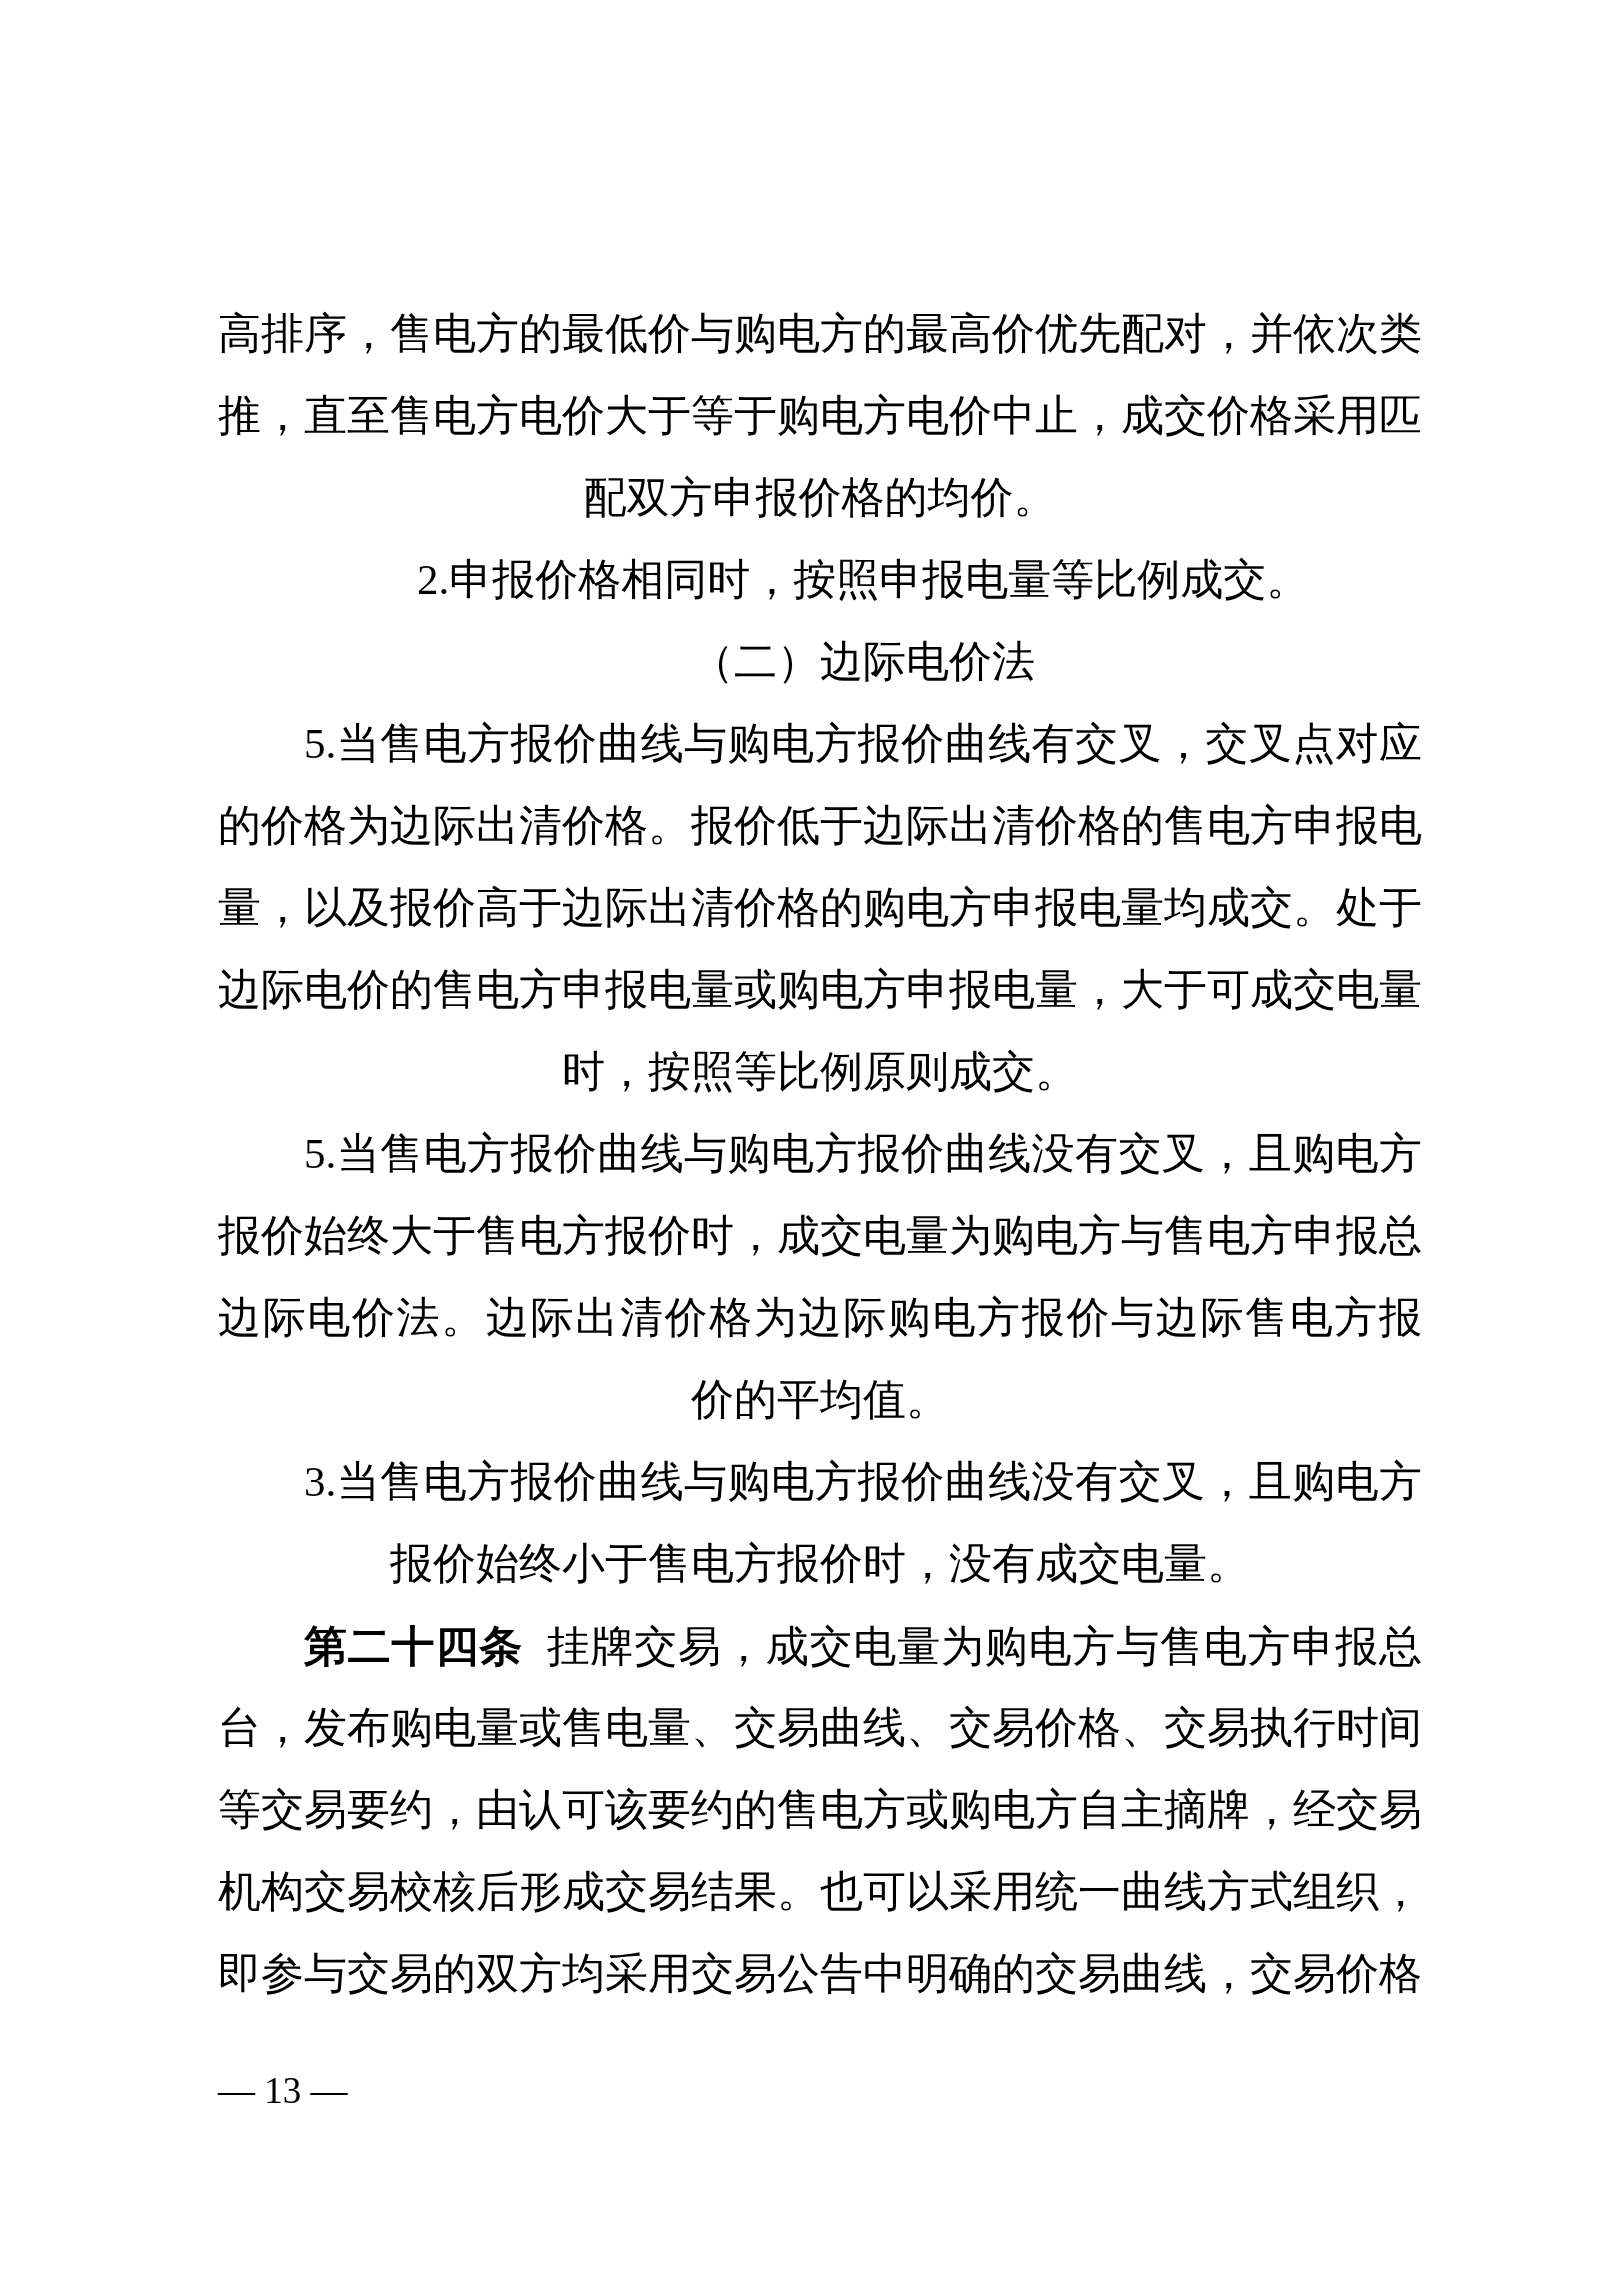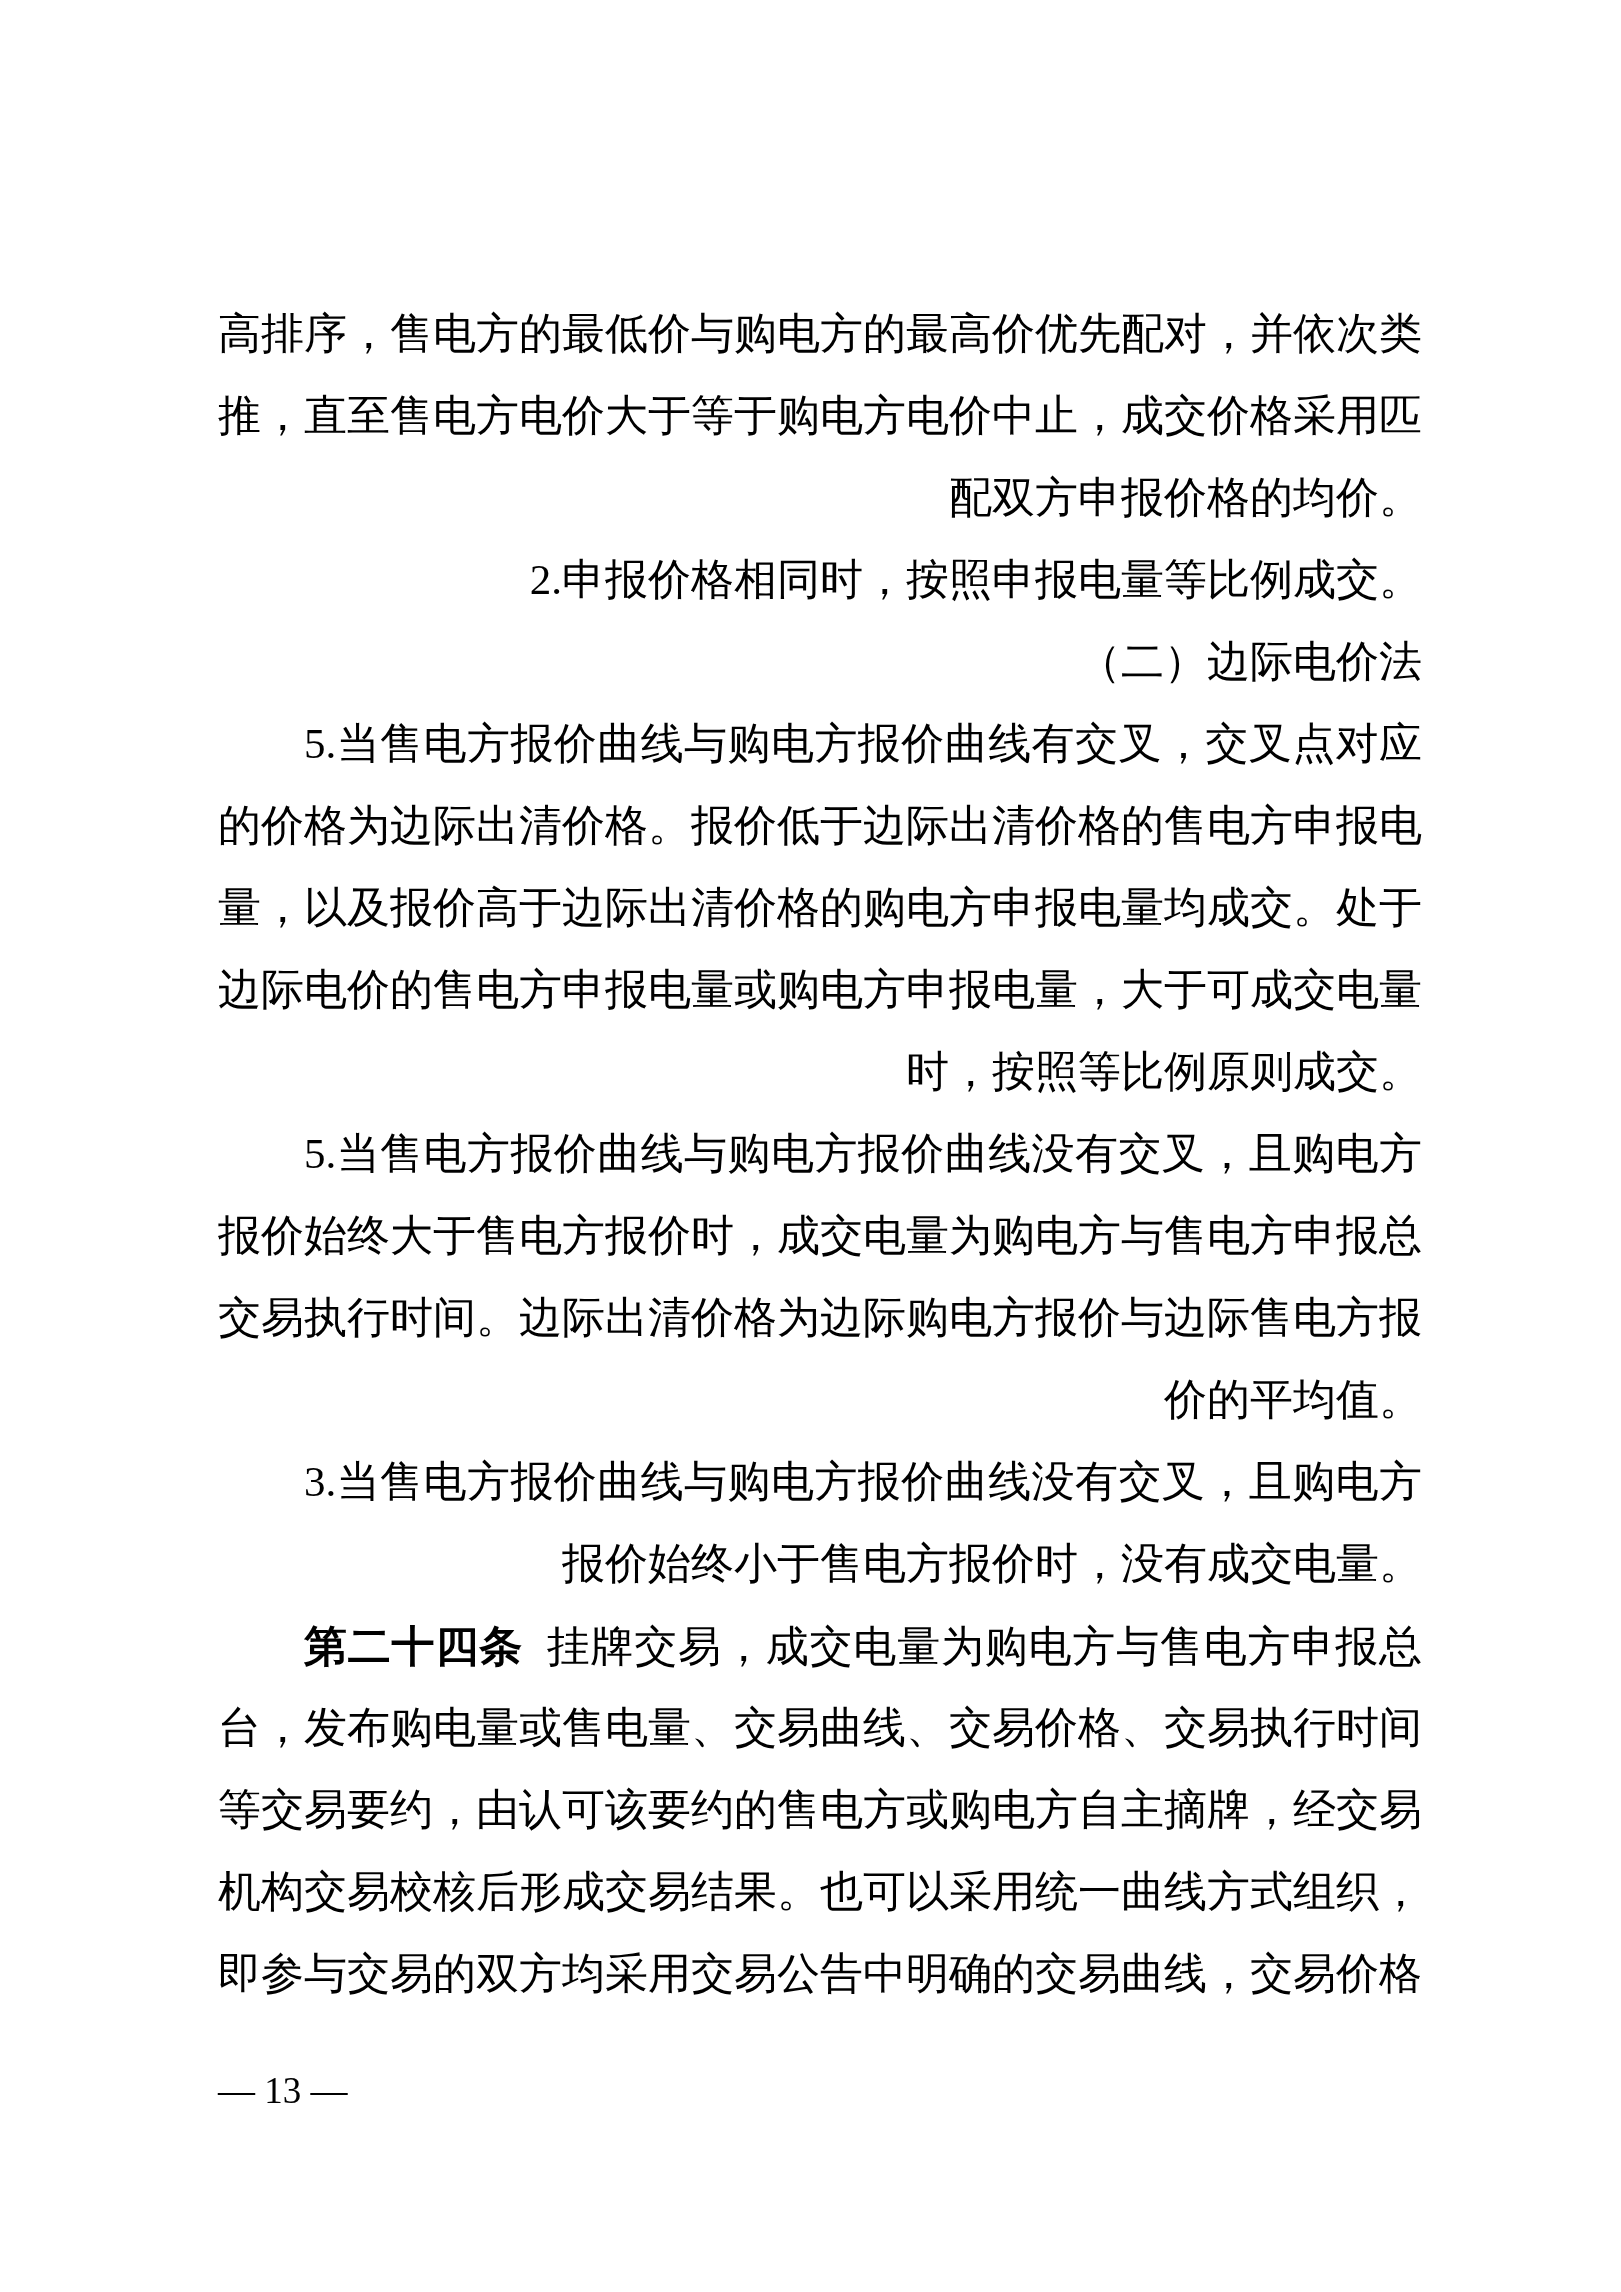--- a/index.html
+++ b/index.html
@@ -23,21 +23,21 @@
     top: 293px;
     width: 1204px;
   }
   .line {
     box-sizing: border-box;
     width: 100%;
     height: 82px;
     line-height: 82px;
     font-size: 43px;
     letter-spacing: 0px;
-    text-align: right;
+    text-align: center;
     white-space: normal;
   }
   .line.justify {
     text-align: justify;
     text-align-last: justify;
   }
   .line.indent {
     padding-left: 86px;
   }
   .bold-lead {
@@ -67,21 +67,21 @@
       <div class="line">配双方申报价格的均价。</div>
       <div class="line indent">2.申报价格相同时，按照申报电量等比例成交。</div>
       <div class="line indent">（二）边际电价法</div>
       <div class="line indent justify">5.当售电方报价曲线与购电方报价曲线有交叉，交叉点对应</div>
       <div class="line justify">的价格为边际出清价格。报价低于边际出清价格的售电方申报电</div>
       <div class="line justify">量，以及报价高于边际出清价格的购电方申报电量均成交。处于</div>
       <div class="line justify">边际电价的售电方申报电量或购电方申报电量，大于可成交电量</div>
       <div class="line">时，按照等比例原则成交。</div>
       <div class="line indent justify">5.当售电方报价曲线与购电方报价曲线没有交叉，且购电方</div>
       <div class="line justify">报价始终大于售电方报价时，成交电量为购电方与售电方申报总</div>
-      <div class="line justify">交易执行时间。边际出清价格为边际购电方报价与边际售电方报</div>
+      <div class="line justify">边际电价法。边际出清价格为边际购电方报价与边际售电方报</div>
       <div class="line">价的平均值。</div>
       <div class="line indent justify">3.当售电方报价曲线与购电方报价曲线没有交叉，且购电方</div>
       <div class="line">报价始终小于售电方报价时，没有成交电量。</div>
       <div class="line indent justify"><span class="bold-lead">第二十四条</span><span>挂牌交易，成交电量为购电方与售电方申报总</span></div>
       <div class="line justify">台，发布购电量或售电量、交易曲线、交易价格、交易执行时间</div>
       <div class="line justify">等交易要约，由认可该要约的售电方或购电方自主摘牌，经交易</div>
       <div class="line justify">机构交易校核后形成交易结果。也可以采用统一曲线方式组织，</div>
       <div class="line justify">即参与交易的双方均采用交易公告中明确的交易曲线，交易价格</div>
     </div>
   <div class="footer">— 13 —</div>

